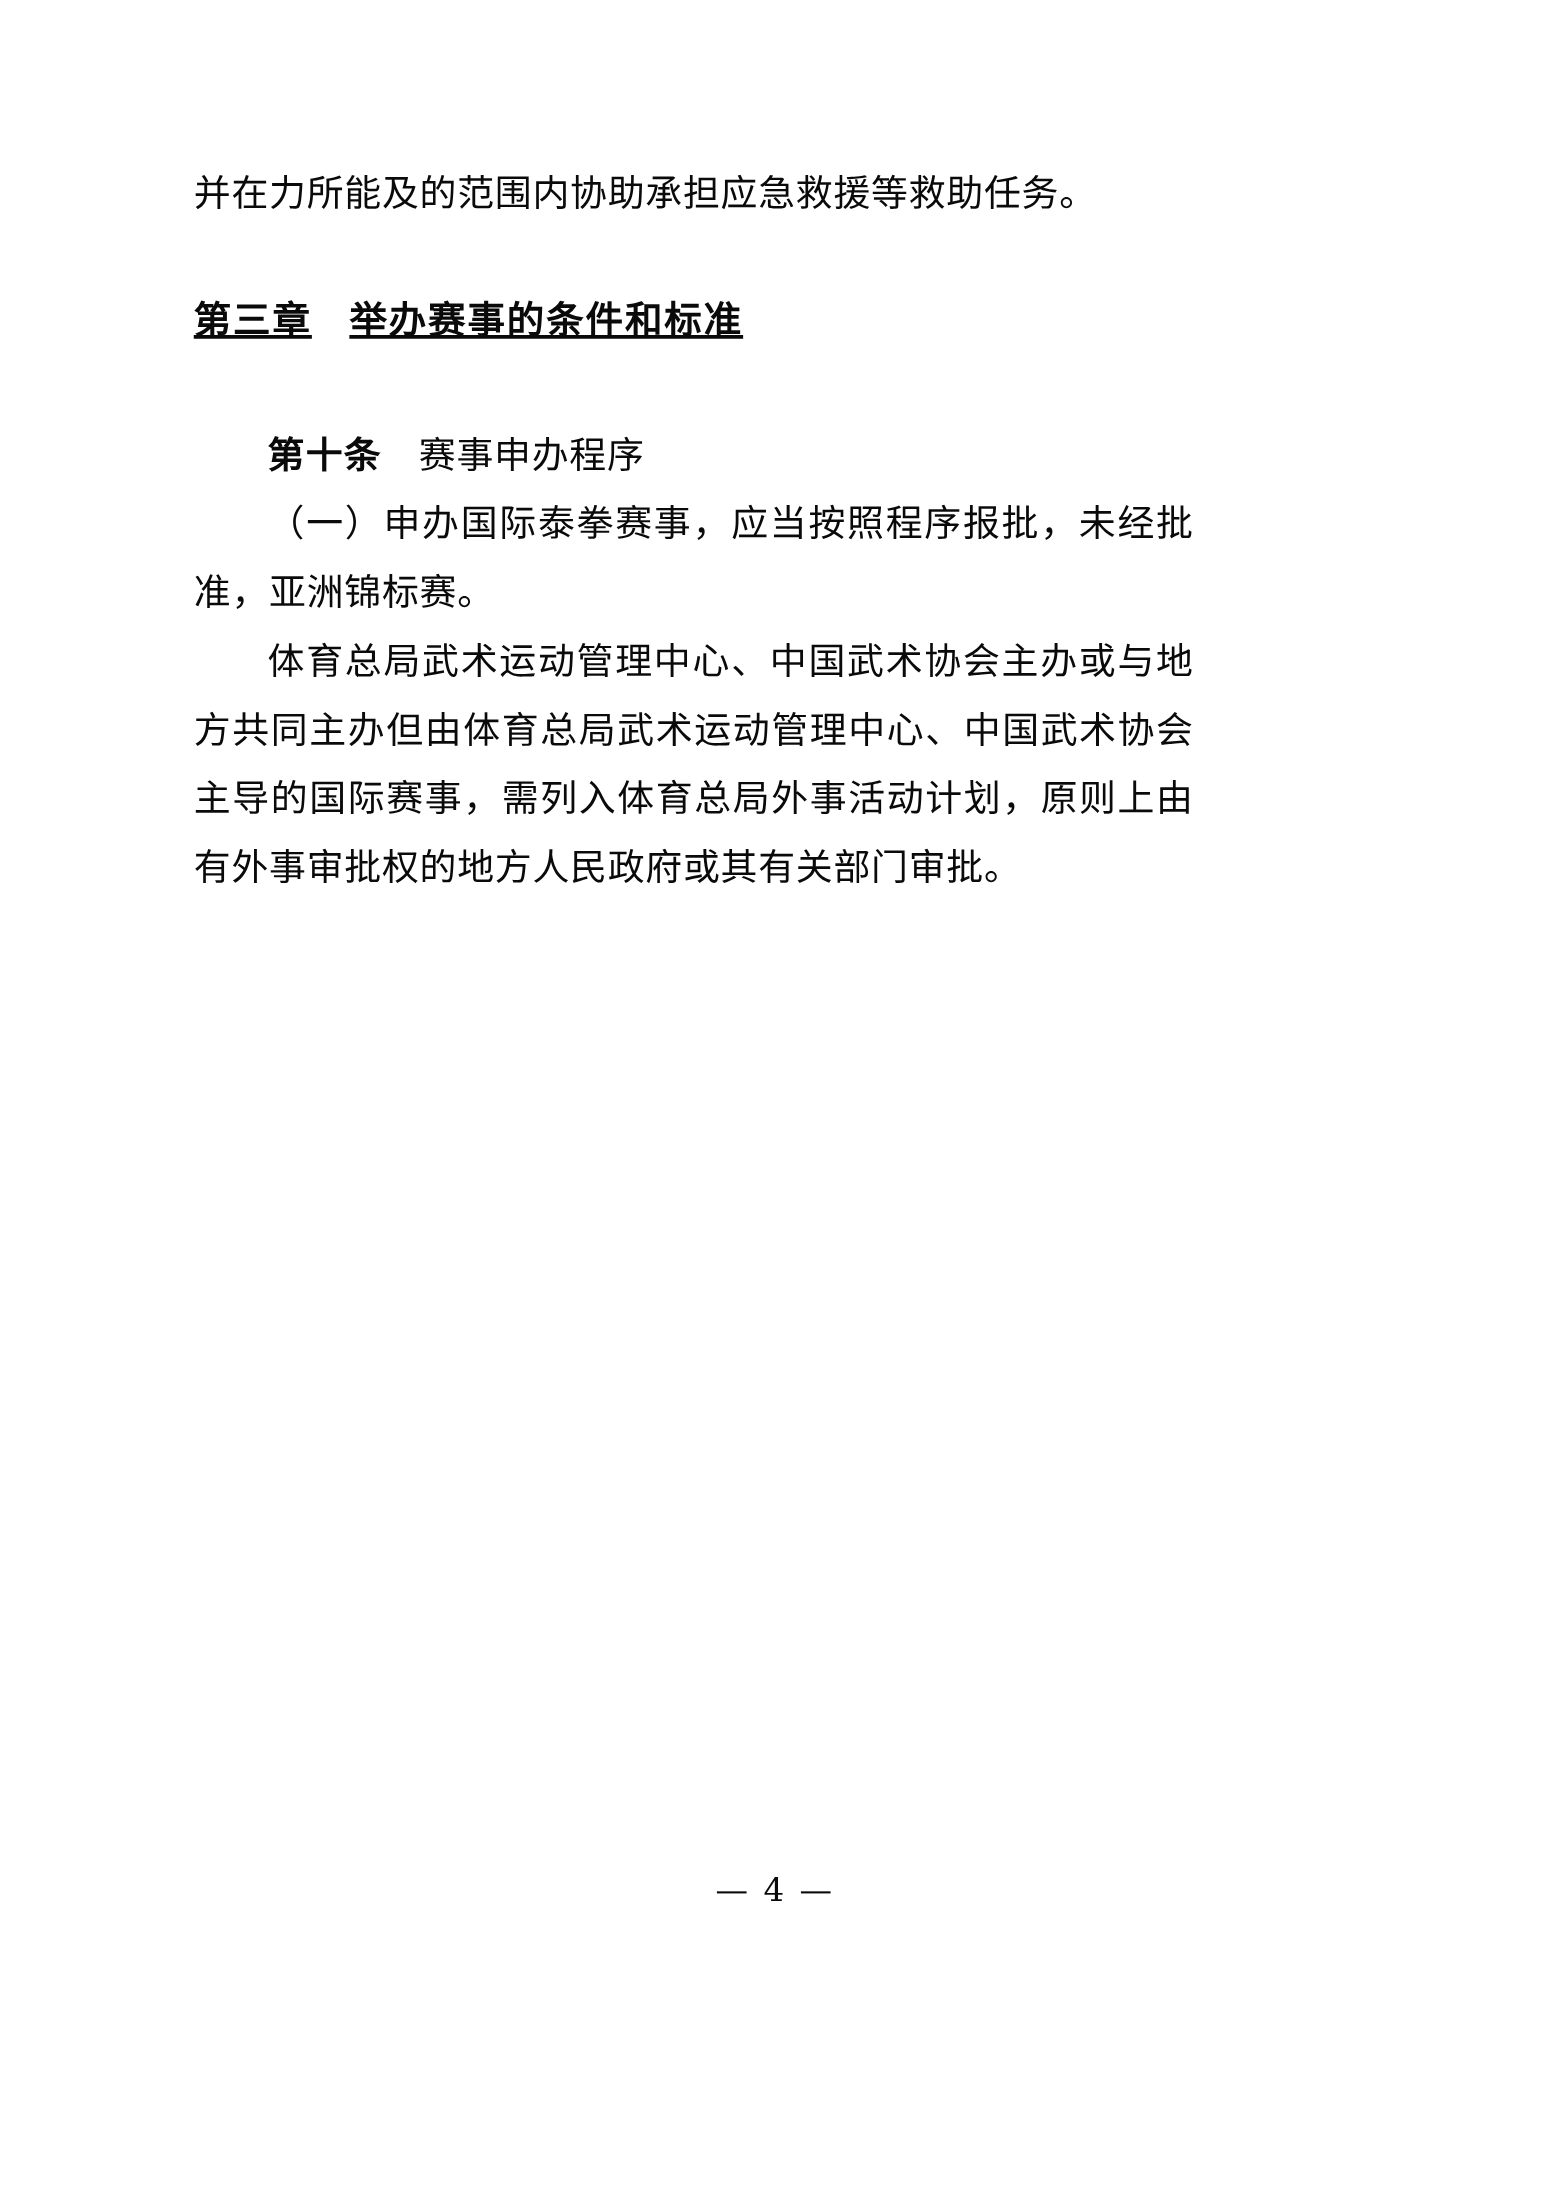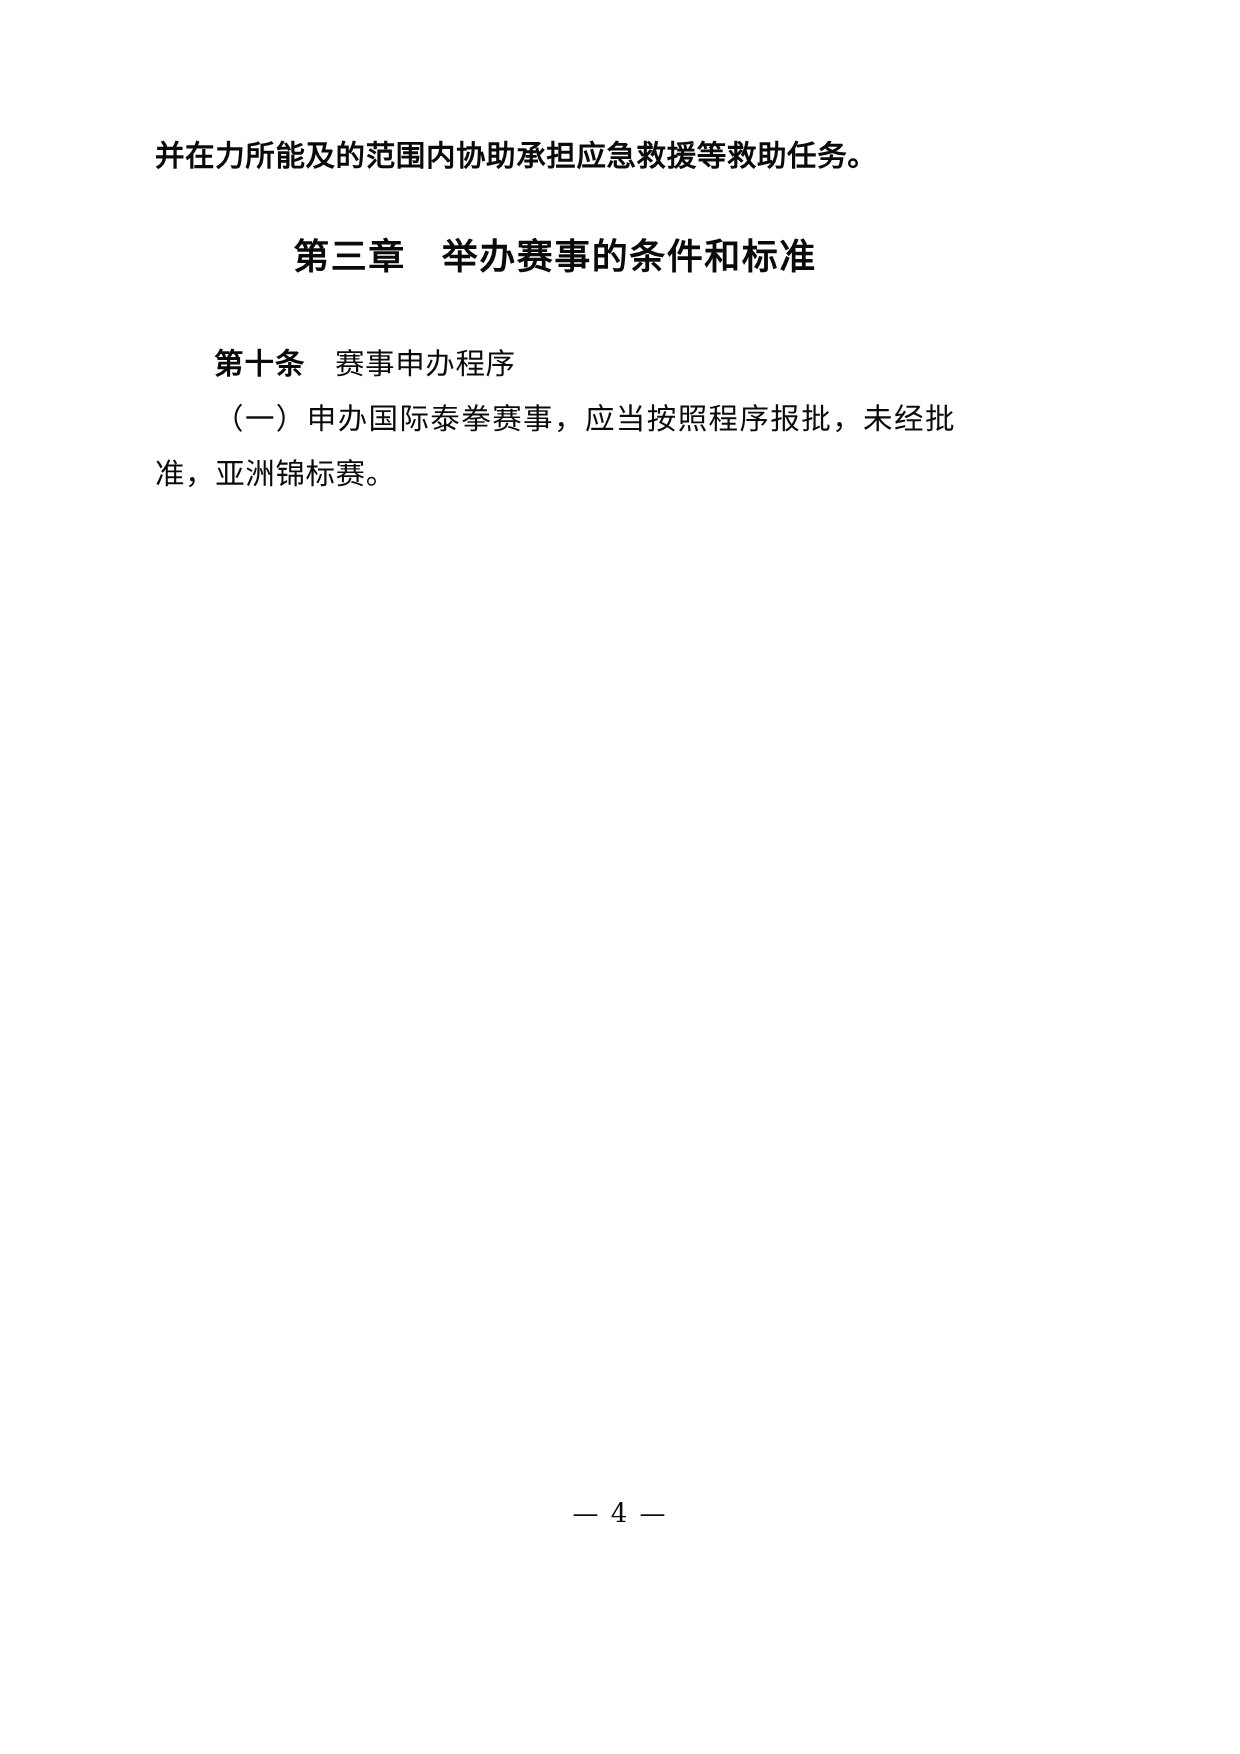--- a/index.html
+++ b/index.html
@@ -34,38 +34,37 @@
     text-justify: inter-character;
     letter-spacing: 0.6px;
     text-indent: 0;
     word-break: break-all;
   }
   p.para.indent {
     text-indent: 2em;
   }
   p.para.cont {
     text-indent: 0;
-    font-weight: bold;
   }
   
   .marker {
     font-weight: 700;
     letter-spacing: 1px;
   }
   .marker-gap {
     display: inline-block;
     width: 1em;
   }
   h2.chapter {
     margin: 0;
-    font-size: 36px;
+    font-size: 30px;
     line-height: 55px;
     font-weight: 700;
-    text-align: center;
     letter-spacing: 1.5px;
+    text-decoration: underline;
   }
   .spacer-before-chapter { height: 46px; }
   .spacer-after-chapter  { height: 52px; }
   .footer {
     position: absolute;
     left: 0;
     right: 0;
     top: 1498px;
     text-align: center;
     font-size: 26px;
@@ -88,19 +87,20 @@
     <h2 class="chapter"><span>第三章</span><span class="marker-gap"></span><span>举办赛事的条件和标准</span></h2>
 
     <div class="spacer-after-chapter"></div>
 
 
     <p class="para indent"><span class="marker">第十条</span><span class="marker-gap"></span><span>赛事申办程序</span></p>
 
     <p class="para indent">（一）申办国际泰拳赛事，应当按照程序报批，未经批准，亚洲锦标赛。</p>
 
 
+    <p class="para indent">体育总局武术运动管理中心、中国武术协会主办或与地方共同主办但由体育总局武术运动管理中心、中国武术协会主导的国际赛事，需列入体育总局外事活动计划，原则上由有外事审批权的地方人民政府或其有关部门审批。</p>
 
 
   </div>
 
   <div class="footer">— 4 —</div>
 
 </div>
 
 </body></html>

